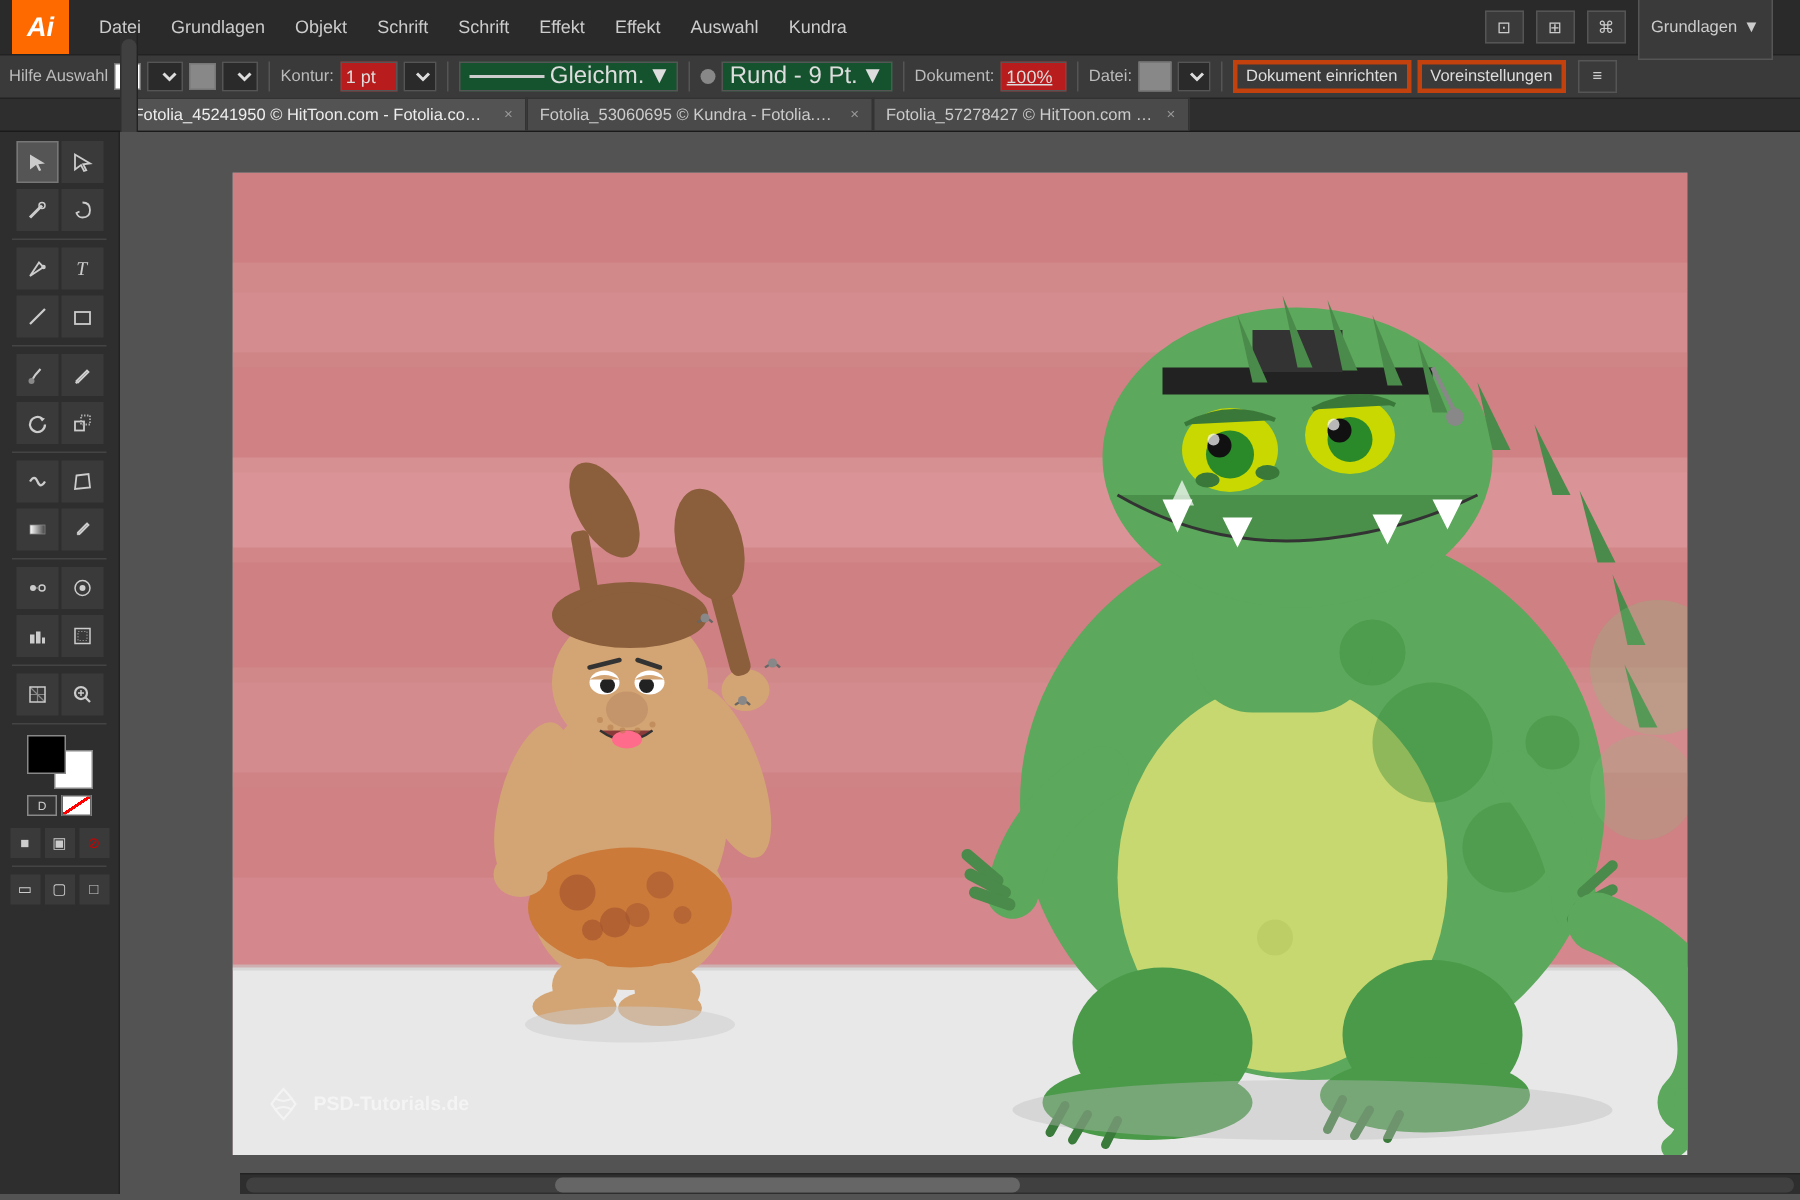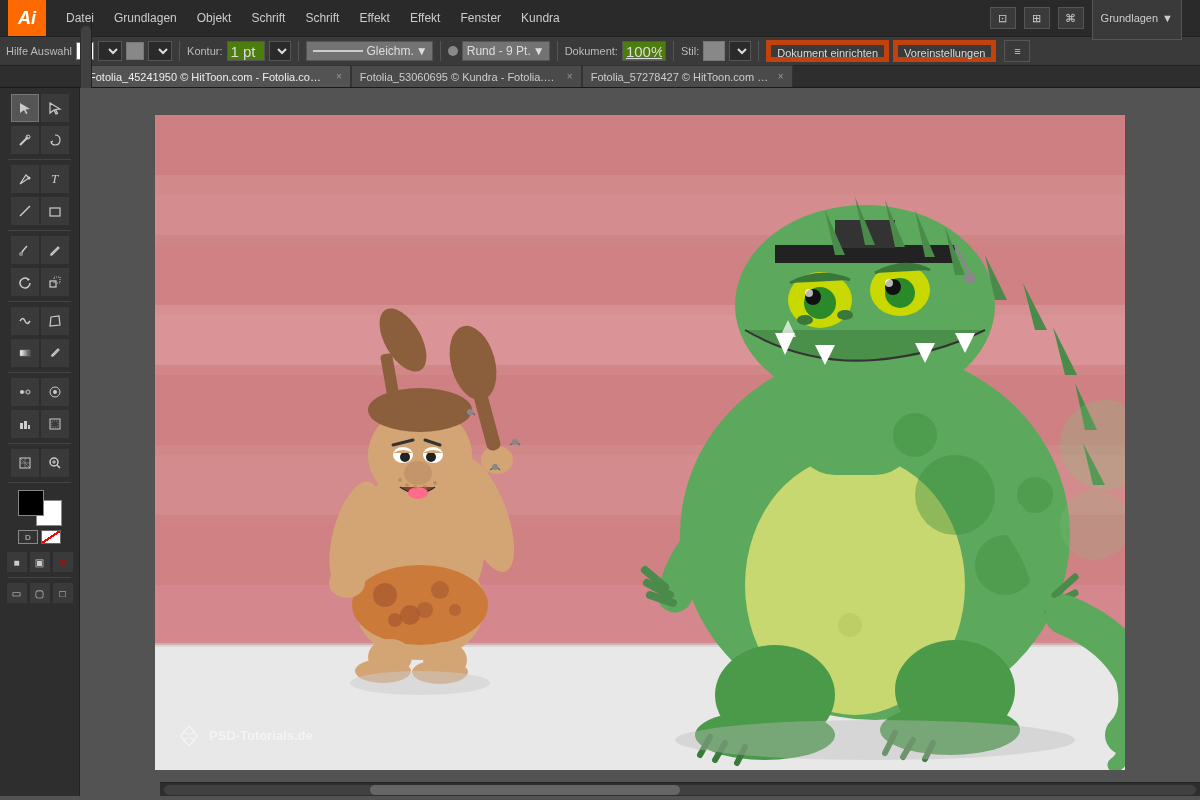--- a/index.html
+++ b/index.html
@@ -28,33 +28,33 @@
       display: flex; align-items: center; gap: 4px; cursor: pointer;
     }
 
     
     #toolbar {
       width: 100%; height: 30px; background: #3a3a3a; display: flex; align-items: center; padding: 0 6px; gap: 4px;
       border-top: 1px solid #222; border-bottom: 1px solid #222;
     }
     .tb-label { color: #bbb; font-size: 11px; white-space: nowrap; }
     .tb-input {
-      background: #4d7c0f; border: 1px solid #555; color: #ddd; font-size: 15px; padding: 1px 3px;
+      background: #b91c1c; border: 1px solid #555; color: #ddd; font-size: 12px; padding: 1px 3px;
       height: 20px;
     }
     .tb-select {
       background: #2a2a2a; border: 1px solid #555; color: #ddd; font-size: 11px; height: 20px; padding: 0 2px;
     }
     .tb-swatch { width: 18px; height: 18px; background: white; border: 1px solid #777; }
     .tb-dropdown {
-      background: #737373; border: 1px solid #555; color: #ddd; font-size: 12px; padding: 1px 4px;
+      background: #14532d; border: 1px solid #555; color: #ddd; font-size: 16px; padding: 1px 4px;
       height: 20px; display: flex; align-items: center; gap: 2px; cursor: pointer;
     }
     .tb-btn {
-      background: #3a3a3a; border: 5px solid #c2410c; color: #ddd; font-size: 11px; padding: 2px 6px;
+      background: #3a3a3a; border: 3px solid #c2410c; color: #ddd; font-size: 11px; padding: 2px 6px;
       height: 22px; cursor: pointer; white-space: nowrap;
     }
     .tb-circle { width: 10px; height: 10px; border-radius: 50%; background: #888; flex-shrink: 0; }
     .tb-sep { width: 1px; height: 20px; background: #555; margin: 0 3px; }
     .tb-num { width: 38px; }
     .tb-pct { width: 44px; text-decoration: underline; }
 
     
     #tabs-area {
       width: 100%; height: 22px; background: #2e2e2e; display: flex; align-items: flex-end; padding-left: 80px;
@@ -140,21 +140,21 @@
 
 <div id="menubar">
   <div id="ai-logo">Ai</div>
   <div class="menu-item">Datei</div>
   <div class="menu-item">Grundlagen</div>
   <div class="menu-item">Objekt</div>
   <div class="menu-item">Schrift</div>
   <div class="menu-item">Schrift</div>
   <div class="menu-item">Effekt</div>
   <div class="menu-item">Effekt</div>
-  <div class="menu-item">Fenster</div>
+  <div class="menu-item">Auswahl</div>
   <div class="menu-item">Kundra</div>
   <div class="menu-spacer"></div>
   <div class="menu-icons">
     <div class="menu-icon-btn">⊡</div>
     <div class="menu-icon-btn">⊞</div>
     <div class="menu-icon-btn">⌘</div>
     <div class="grundlagen-btn">
       <span>Grundlagen</span>
       <span>▼</span>
     </div>
@@ -180,21 +180,21 @@
   <div class="tb-sep"></div>
   <div class="tb-circle"></div>
   <div class="tb-dropdown">
     <span>Rund - 9 Pt.</span>
     <span>▼</span>
   </div>
   <div class="tb-sep"></div>
   <span class="tb-label">Dokument:</span>
   <input class="tb-input tb-pct" value="100%" readonly="" style="">
   <div class="tb-sep"></div>
-  <span class="tb-label">Stil:</span>
+  <span class="tb-label">Datei:</span>
   <div class="tb-swatch" style="background:#888;width:22px;height:20px;"></div>
   <select class="tb-select" style="width:22px;"></select>
   <div class="tb-sep"></div>
   <button class="tb-btn">Dokument einrichten</button>
   <button class="tb-btn">Voreinstellungen</button>
   <div class="menu-icon-btn" style="margin-left:4px;">≡</div>
 </div>
 
 <div id="tabs-area">
   <div class="tab active">

